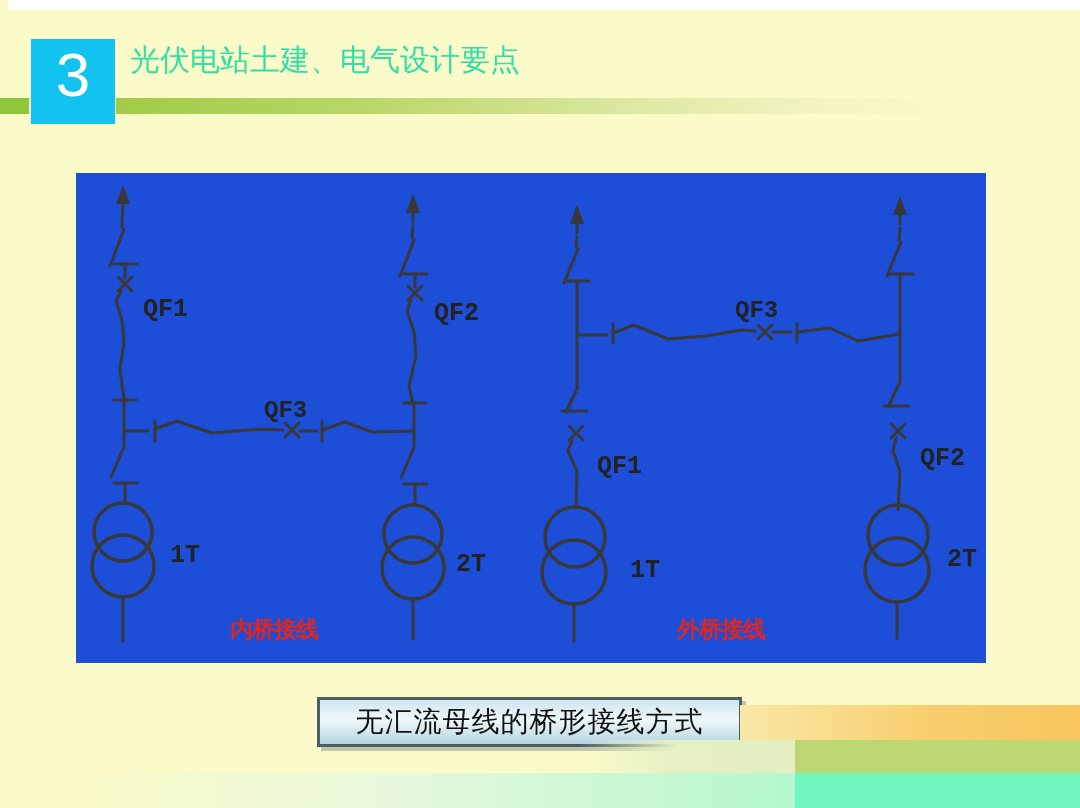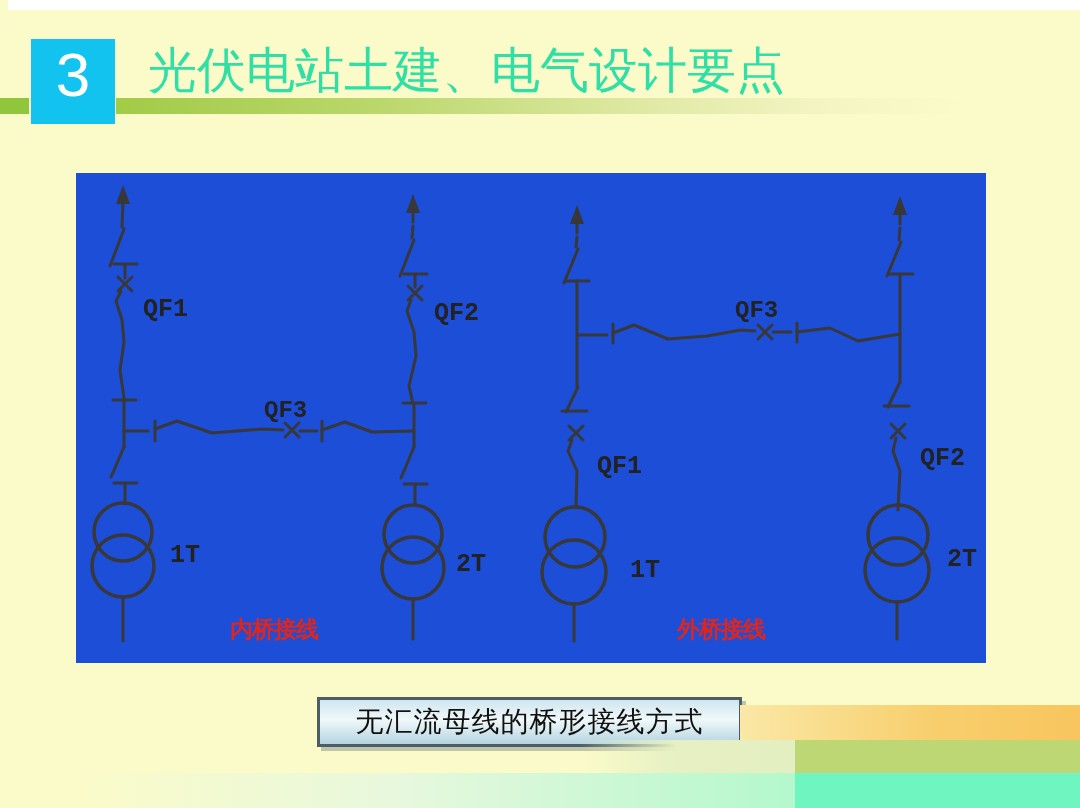--- a/index.html
+++ b/index.html
@@ -7,21 +7,21 @@
        background:#fbfbc9;font-family:"Liberation Sans",sans-serif;}
   .abs{position:absolute;}
   .top-white{left:8px;top:0;width:1072px;height:10px;background:#ffffff;}
   .accent-left{left:0;top:98px;width:29px;height:16px;background:#8fc63c;}
   .accent-bar{left:116px;top:98px;width:852px;height:16px;
       background:linear-gradient(to right,#a2cb47 0%,#b9d76a 30%,#dfe9a4 62%,#f3f4c2 82%,rgba(250,250,201,0) 100%);}
   .badge{left:31px;top:39px;width:84px;height:85px;background:#12c3ef;
       display:flex;align-items:center;justify-content:center;}
   .badge span{color:#ffffff;font-size:62px;font-family:"Liberation Sans",sans-serif;
       position:relative;top:-7px;}
-  .title{left:148px;top:42px;margin:0;font-size:49px;font-weight:normal;line-height:1.2;
+  .title{left:130px;top:42px;margin:0;font-size:30px;font-weight:normal;line-height:1.2;
       color:#2fdfa6;font-family:"Liberation Serif",serif;letter-spacing:0;white-space:nowrap;}
   .panel{left:76px;top:173px;width:910px;height:490px;background:#1d4ed8;}
   .caption{left:317px;top:697px;width:425px;height:50px;
       background:linear-gradient(180deg,#cfe6ef 0%,#f0f8fa 45%,#b4d4e0 100%);
       border:3px solid #4d5d68;box-sizing:border-box;
       display:flex;align-items:center;justify-content:center;
       box-shadow:4px 4px 0 rgba(105,115,120,0.4);}
   .caption span{font-size:28px;color:#111;font-family:Liberation Sans, sans-serif;letter-spacing:1px;}
   .band-orange{left:740px;top:705px;width:340px;height:35px;
       background:linear-gradient(to right,#fae8a6 0%,#f8cf6e 55%,#f8c55e 100%);}

